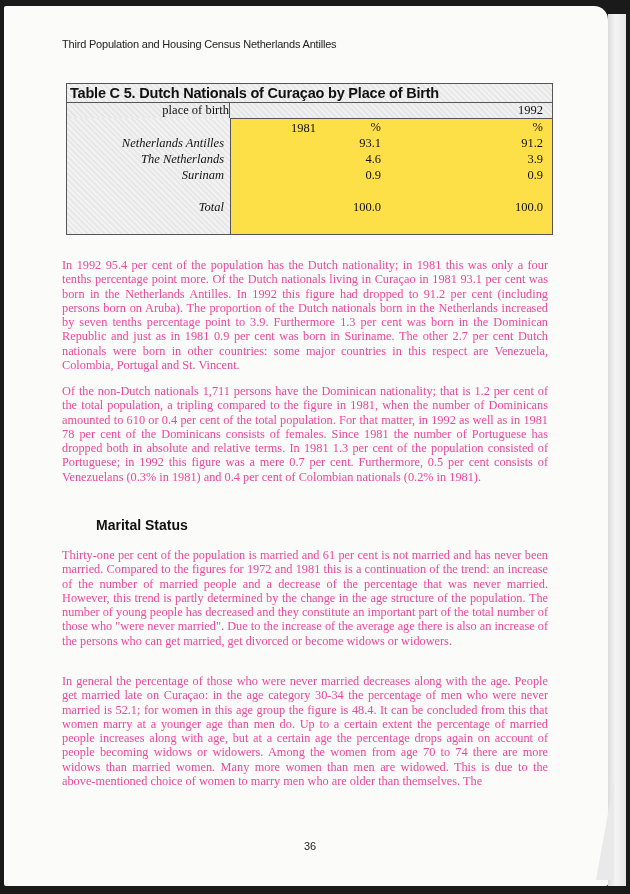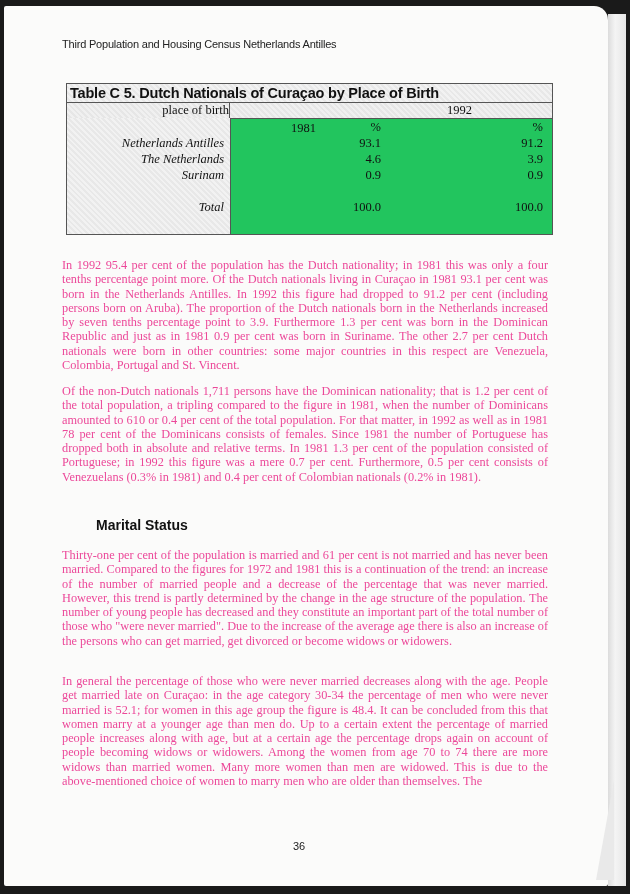--- a/index.html
+++ b/index.html
@@ -1,34 +1,34 @@
 <!DOCTYPE html>
 <html><head>
 <meta charset="utf-8">
 <style>
   html, body { margin:0; padding:0; }
   body { width:630px; height:894px; background:#1a1a1a; position:relative; overflow:hidden; font-family:"Liberation Serif", serif; }
   .page { position:absolute; left:4px; top:6px; width:604px; height:880px; background:#fbfbfa; border-radius:2px 14px 2px 2px; }
   .page-edge { position:absolute; left:608px; top:14px; width:18px; height:872px; background:linear-gradient(90deg,#dcdcdc,#f4f4f4 40%,#e6e6e6); }
   .curl { position:absolute; left:596px; top:780px; width:0; height:0; border-left:18px solid transparent; border-bottom:100px solid #e9e9e9; }
   .running-head { position:absolute; left:62px; top:38px; font-family:"Liberation Sans", sans-serif; font-size:11px; color:#222; letter-spacing:-0.2px; }
-  .tbl { position:absolute; left:66px; top:83px; width:487px; height:152px; border:1px solid #555; background:#22c55e; box-sizing:border-box; }
+  .tbl { position:absolute; left:66px; top:83px; width:487px; height:152px; border:1px solid #555; background:#fde047; box-sizing:border-box; }
   .tbl-title { position:absolute; left:0; top:0; width:100%; height:19px; border-bottom:1px solid #555; background:repeating-linear-gradient(45deg,#f2f2f2 0 2px,#e8e8e8 2px 4px); font-family:"Liberation Sans", sans-serif; font-weight:bold; font-size:14.5px; line-height:19px; padding-left:3px; box-sizing:border-box; color:#111; letter-spacing:-0.2px; }
   .tbl-head { position:absolute; left:0; top:19px; width:100%; height:15px; border-bottom:1px solid #555; background:repeating-linear-gradient(45deg,#f0f0f0 0 2px,#e6e6e6 2px 4px); font-size:12.5px; line-height:15px; }
   .stub { position:absolute; left:0; top:34px; width:163px; height:116px; background:repeating-linear-gradient(45deg,#f2f2f2 0 2px,#e8e8e8 2px 4px); border-right:1px solid #555; }
   .head-stub { position:absolute; left:0; top:0; width:163px; height:15px; border-right:1px solid #555; text-align:right; box-sizing:border-box; color:#111; }
   .col81h { position:absolute; left:224px; top:18px; width:90px; color:#111; }
-  .col92h { position:absolute; left:380px; top:0; width:96px; color:#111; }
+  .col92h { position:absolute; left:380px; top:0; width:96px; text-align:right; color:#111; }
   .row { position:absolute; left:0; width:100%; height:15px; font-size:12.5px; line-height:15px; color:#111; }
   .row .lbl { position:absolute; left:0; width:157px; text-align:right;font-style:italic; }
   .row .v81 { position:absolute; left:224px; width:90px; text-align:right; }
   .row .v92 { position:absolute; left:380px; width:96px; text-align:right; }
   .para { position:absolute; left:62px; width:486px; font-size:12.3px; line-height:14.3px; color:#ec4899; text-align:justify; margin:0; }
   .heading { position:absolute; left:62px; top:517px; font-family:"Liberation Sans", sans-serif; font-weight:bold; font-size:14px; color:#111;margin-left:34px; }
-  .page-num { position:absolute; left:293px; top:840px; font-family:"Liberation Sans", sans-serif; font-size:11px; color:#222; }
+  .page-num { position:absolute; left:304px; top:840px; font-family:"Liberation Sans", sans-serif; font-size:11px; color:#222; }
 </style>
 </head>
 <body>
 
 <div class="page"></div>
 <div class="page-edge"></div>
 <div class="curl"></div>
 
 <div class="running-head">Third Population and Housing Census Netherlands Antilles</div>
 

